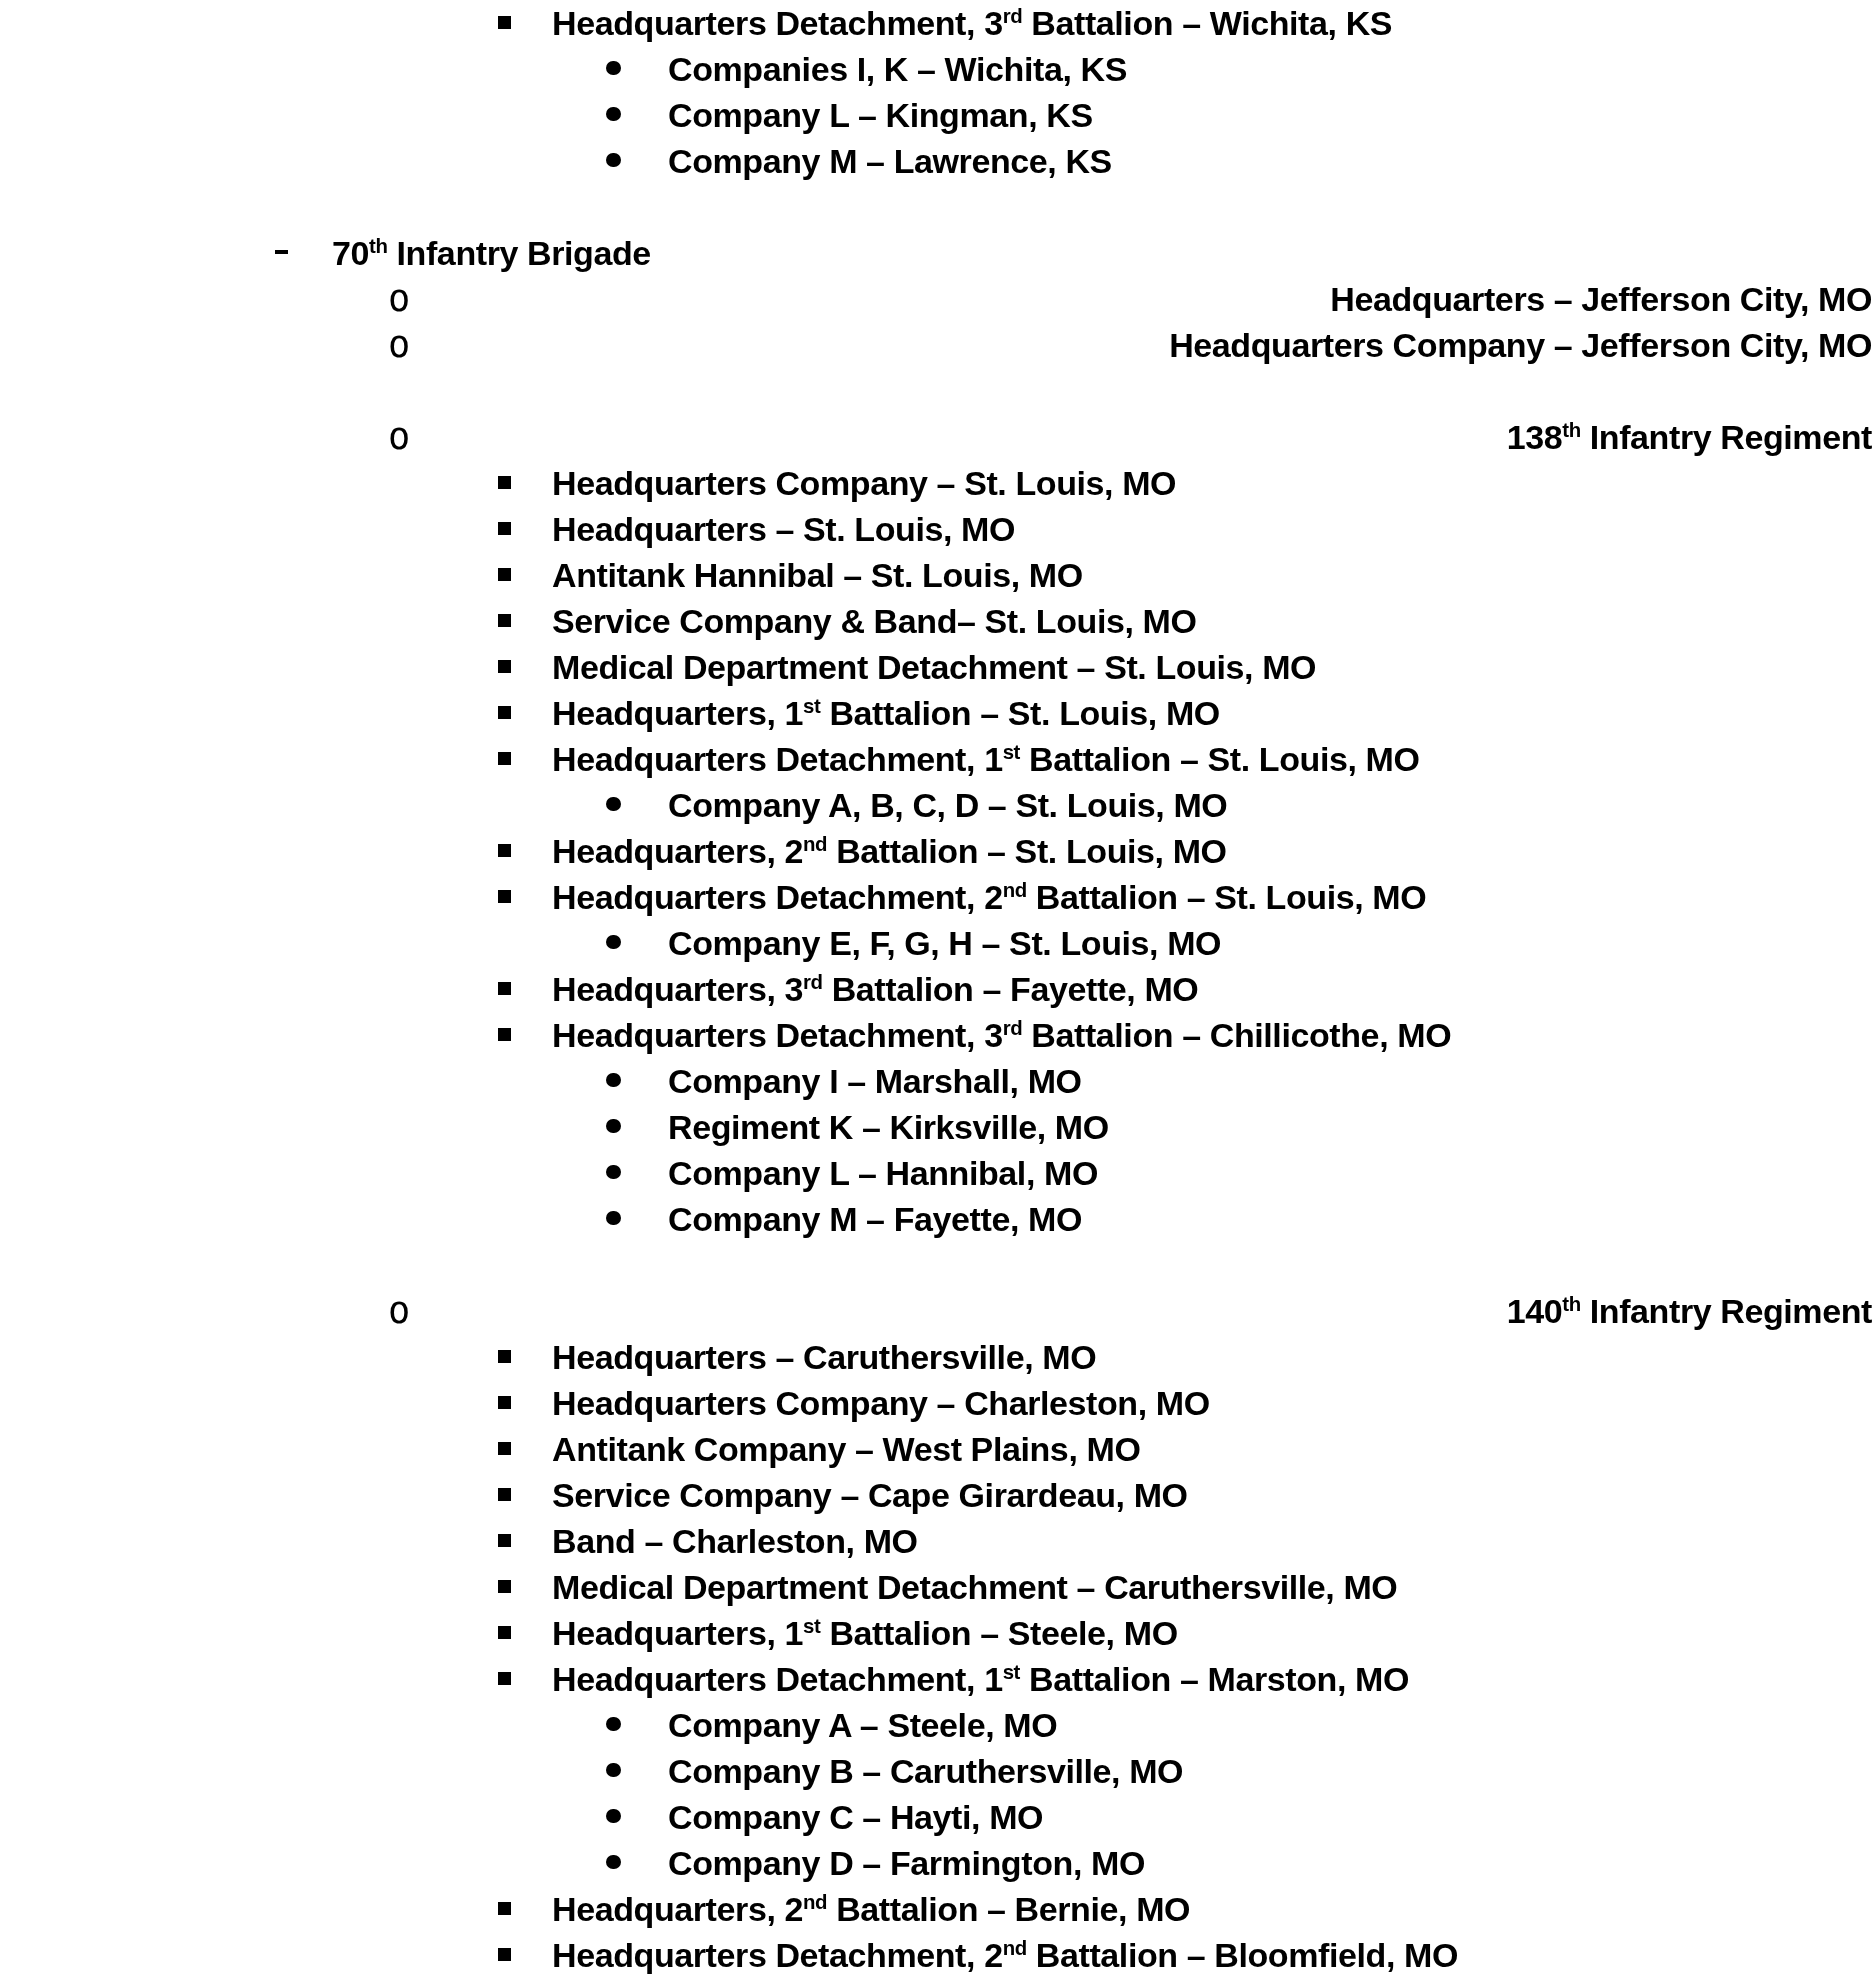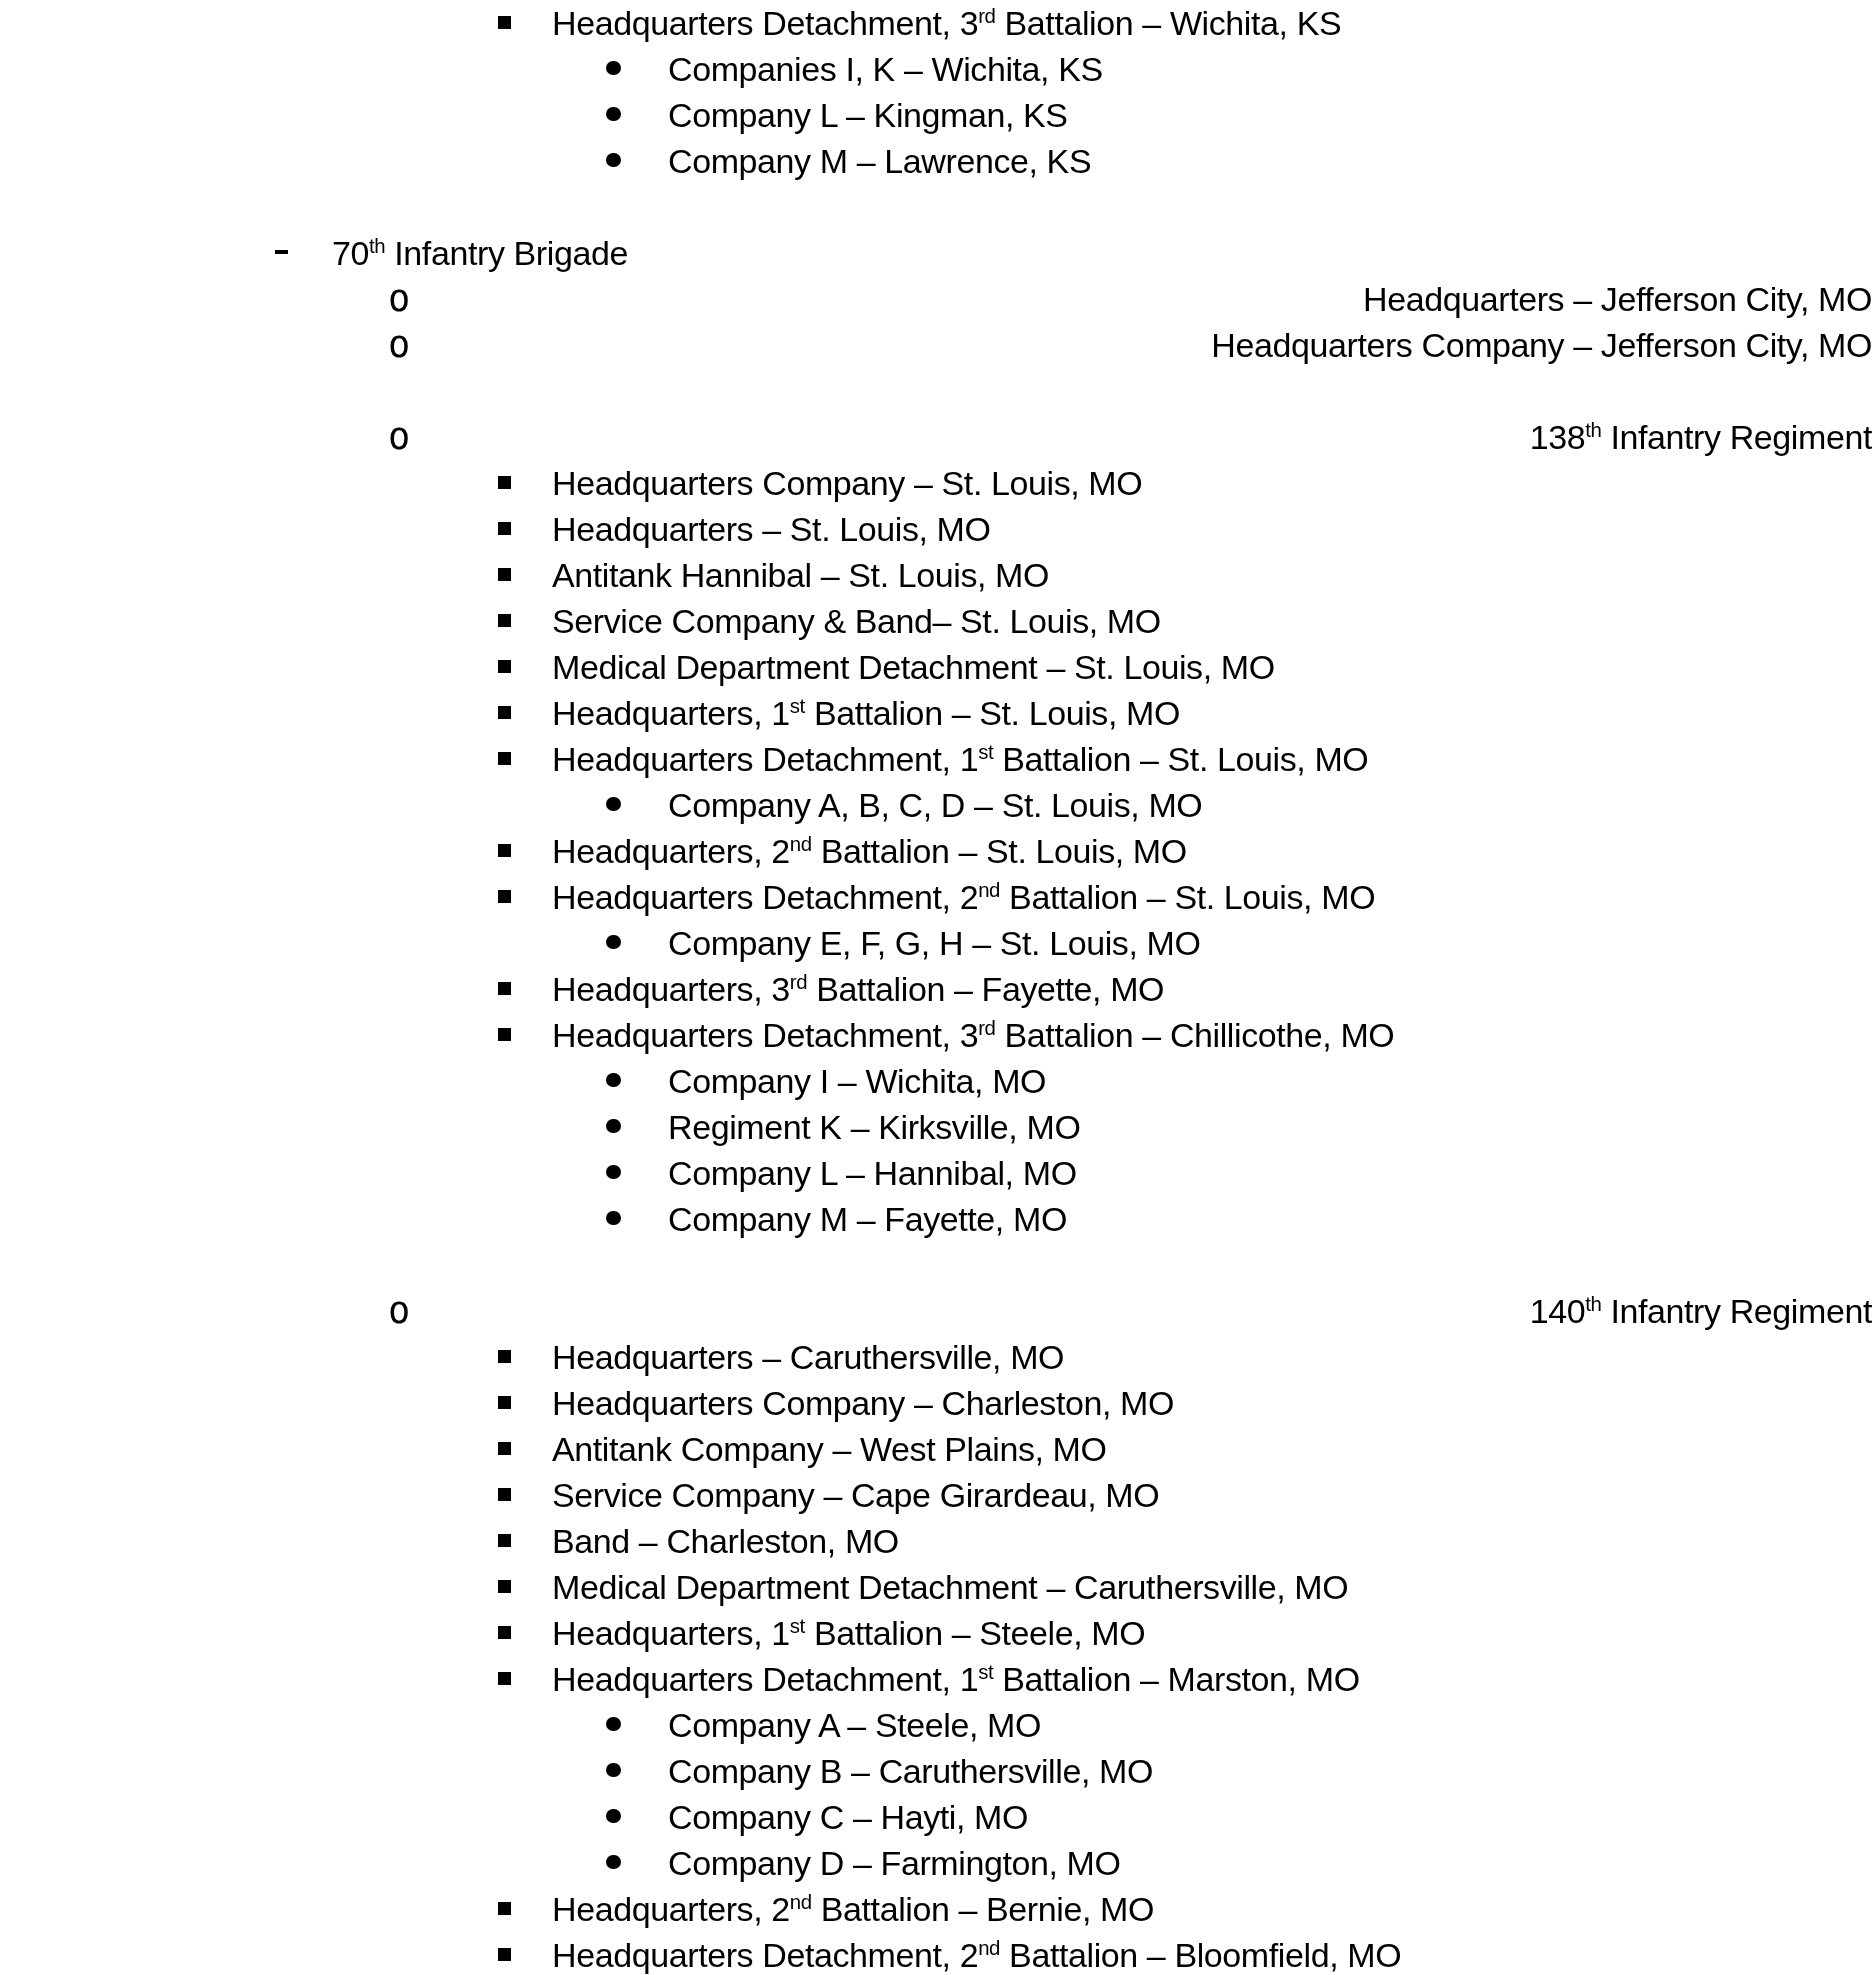--- a/index.html
+++ b/index.html
@@ -20,20 +20,21 @@
     position: relative;
     height: 46px;
   }
   .text {
     display: block;
     font-size: 34px;
     line-height: 46px;
     letter-spacing: -0.4px;
     white-space: nowrap;
     color: #000000;
+    font-weight: bold;
   }
   .text sup {
     font-size: 60%;
     line-height: 0;
     vertical-align: super;
   }
   
   .l1 .text { padding-left: 332px; }
   .l2 .text { padding-left: 443px; text-align: right; }
   .l3 .text { padding-left: 552px; }
@@ -159,21 +160,21 @@
     <div class="line l3">
       <span class="marker m-square"></span>
       <span class="text">Headquarters, 3<sup>rd</sup> Battalion – Fayette, MO</span>
     </div>
     <div class="line l3">
       <span class="marker m-square"></span>
       <span class="text">Headquarters Detachment, 3<sup>rd</sup> Battalion – Chillicothe, MO</span>
     </div>
     <div class="line l4">
       <span class="marker m-disc"></span>
-      <span class="text">Company I – Wichita, MO</span>
+      <span class="text">Company I – Marshall, MO</span>
     </div>
     <div class="line l4">
       <span class="marker m-disc"></span>
       <span class="text">Regiment K – Kirksville, MO</span>
     </div>
     <div class="line l4">
       <span class="marker m-disc"></span>
       <span class="text">Company L – Hannibal, MO</span>
     </div>
     <div class="line l4">

